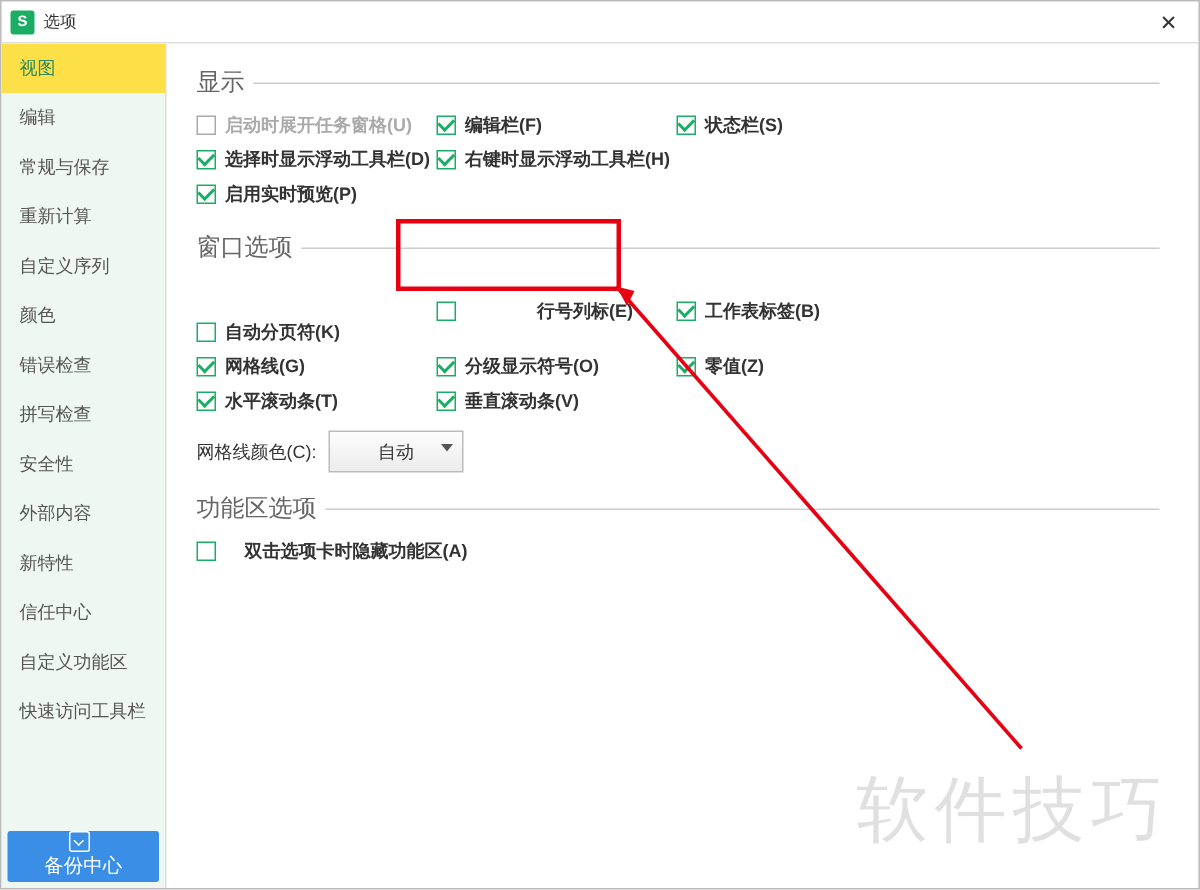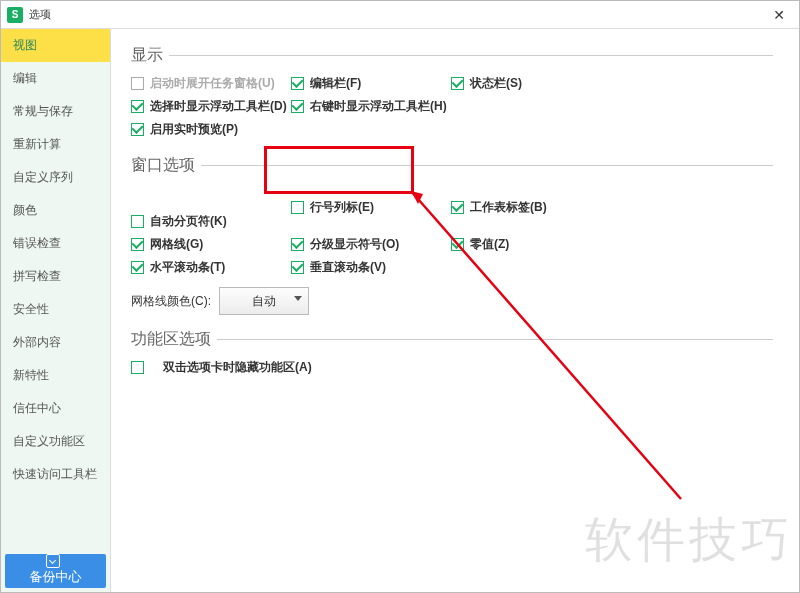--- a/index.html
+++ b/index.html
@@ -27,21 +27,21 @@
 .cb { width: 13px; height: 13px; border: 1px solid #1aad64; margin-right: 6px; display: inline-flex; align-items: center; justify-content: center; cursor: pointer; flex-shrink: 0; }
 .cb.checked::after { content: ""; width: 5px; height: 8px; border-right: 2px solid #1aad64; border-bottom: 2px solid #1aad64; transform: rotate(45deg); margin-top: -3px; }
 .cb.disabled { border-color: #aaa; }
 .cb.disabled + span { color: #aaa; }
 .highlight { position: absolute; border: 3px solid #e60012; pointer-events: none; }
 .arrow-svg { position: absolute; pointer-events: none; }
 .colorsel { display: flex; align-items: center; margin-top: 8px; }
 .colorsel-label { margin-right: 8px; }
 .dropdown { width: 90px; height: 28px; border: 1px solid #bbb; background: linear-gradient(#fdfdfd,#ececec); display: flex; align-items: center; justify-content: center; font-size: 12px; position: relative; cursor: pointer; }
 .dropdown::after { content: ""; position: absolute; right: 6px; top: 8px; width: 0; height: 0; border-left: 4px solid transparent; border-right: 4px solid transparent; border-top: 5px solid #555; }
-.watermark { position: absolute; right: 6px; bottom: 20px; font-size: 48px; color: rgba(0,0,0,0.12); letter-spacing: 4px; pointer-events: none; font-family: "SimSun", serif; }
+.watermark { position: absolute; right: 20px; bottom: 20px; font-size: 48px; color: rgba(0,0,0,0.12); letter-spacing: 4px; pointer-events: none; font-family: "SimSun", serif; }
 </style>
 </head>
 <body>
 
 <div class="window">
   <div class="titlebar">
     <div class="app-icon">S</div>
     <div class="title-text">选项</div>
     <div class="close-x">✕</div>
   </div>
@@ -102,21 +102,21 @@
           </div>
       </fieldset>
 
       <fieldset>
         <legend>窗口选项</legend>
         <div class="row" id="winopts-row" style="position:relative;">
             <label class="cell" style="width: 160px; margin-top: 28px;">
               <span class="cb"></span>
               <span>自动分页符(K)</span>
             </label>
-            <label class="cell" style="width: 160px;">
+            <label class="cell" style="width: 160px; gap: 48px;">
               <span class="cb"></span>
               <span>行号列标(E)</span>
             </label>
             <label class="cell" style="width: 160px;">
               <span class="cb checked"></span>
               <span>工作表标签(B)</span>
             </label>
             <div style="flex-basis: 100%;"></div>
             <label class="cell" style="width: 160px;">
               <span class="cb checked"></span>

